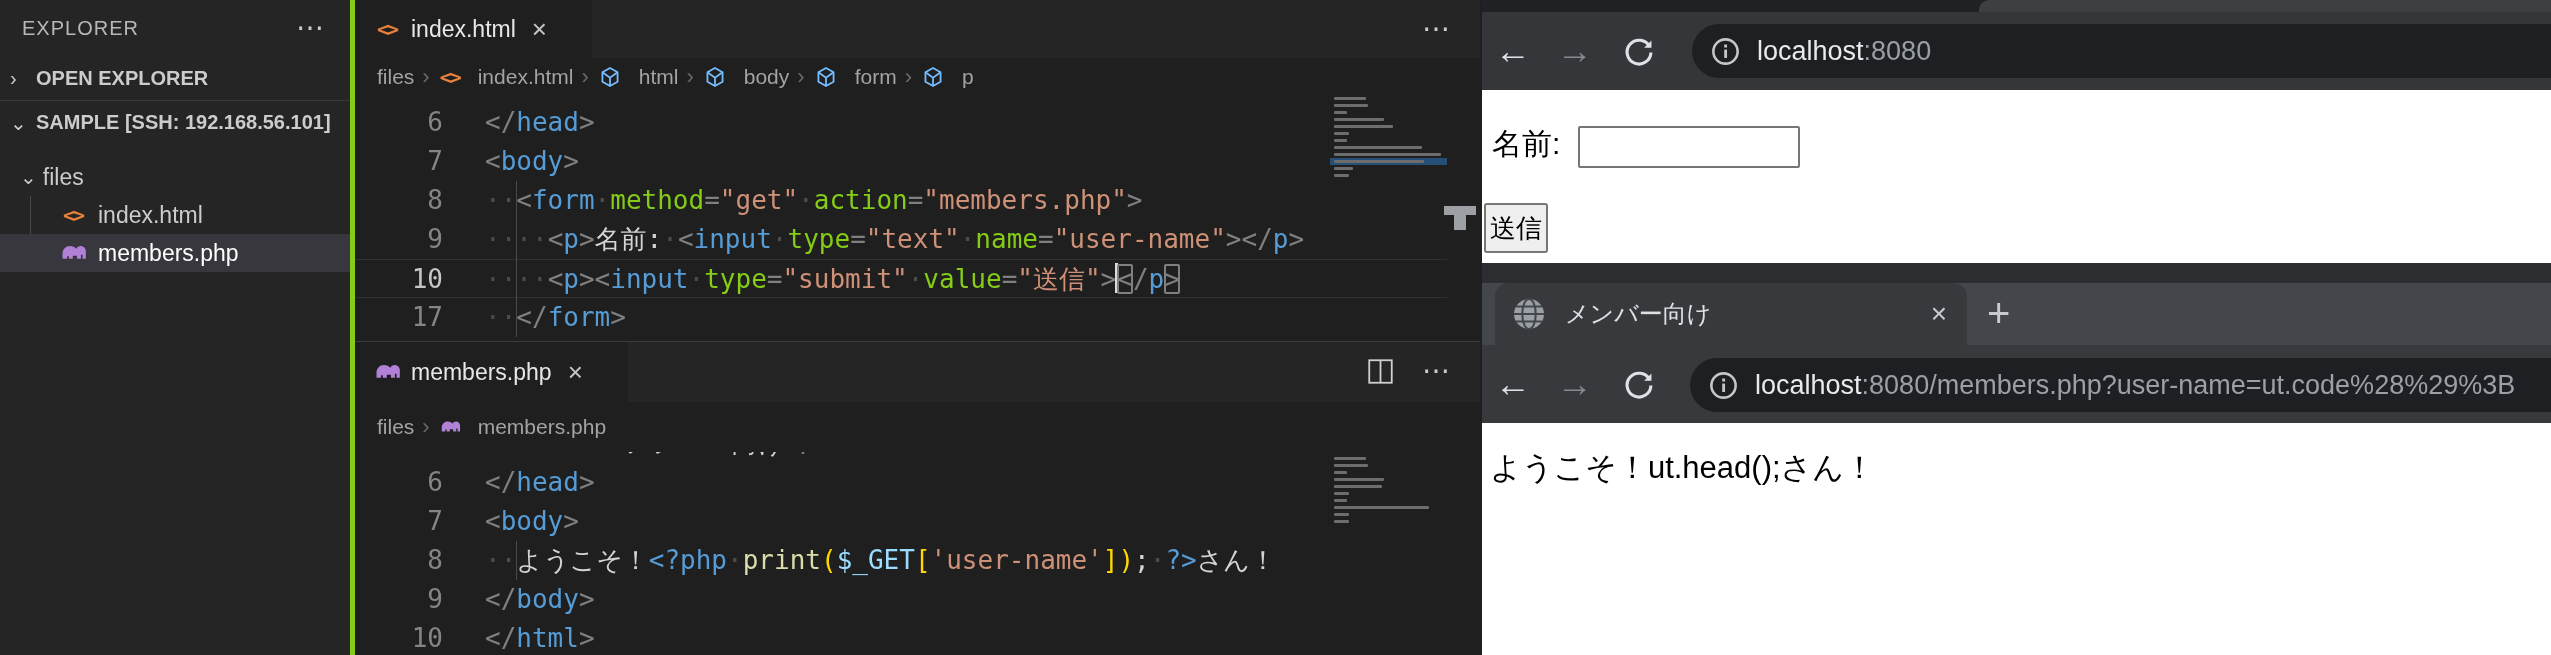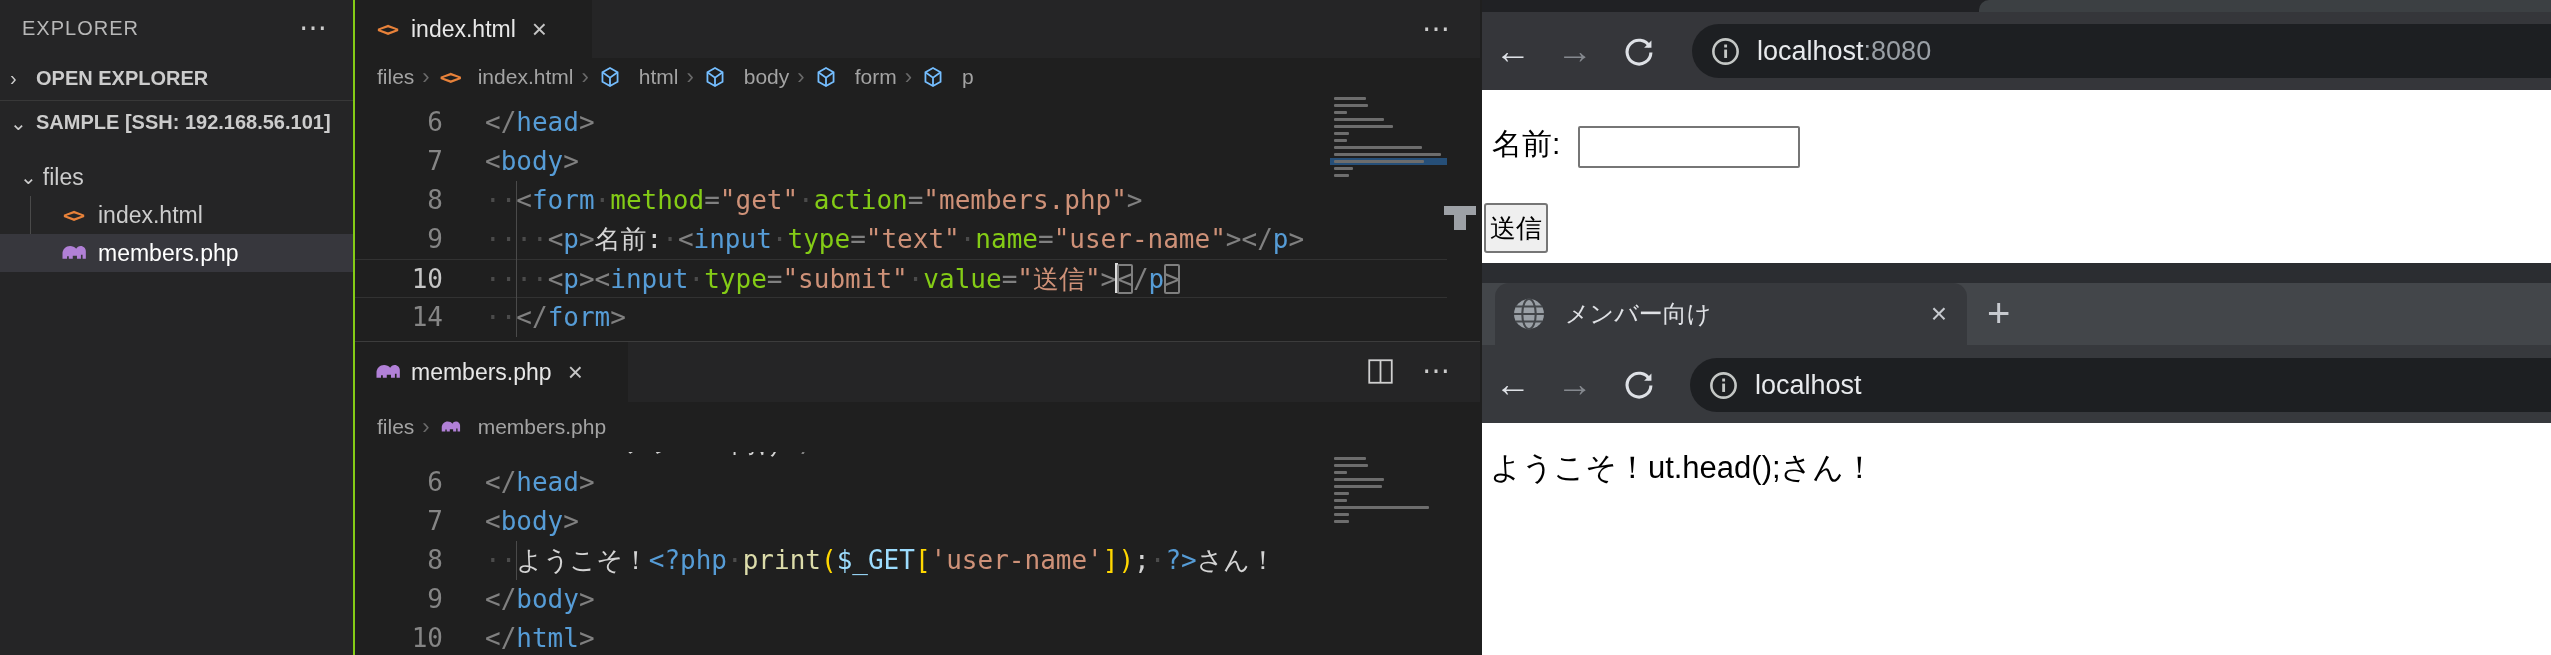--- a/index.html
+++ b/index.html
@@ -3,21 +3,21 @@
 <meta charset="utf-8">
 <style>
   * { margin:0; padding:0; box-sizing:border-box; }
   html,body { background:#111; }
   #root {
     position:relative; width:2551px; height:655px; overflow:hidden;
     background:#1f1f1f; font-family:"Liberation Sans", sans-serif;
     -webkit-font-smoothing:antialiased;
   }
   
-  #explorer { position:absolute; left:0; top:0; width:355px; height:655px; background:#252526; color:#cccccc; border-right:2px solid #84cc16; }
+  #explorer { position:absolute; left:0; top:0; width:355px; height:655px; background:#252526; color:#cccccc; border-right:5px solid #84cc16; }
   .exp-title-row { display:flex; align-items:center; justify-content:space-between; height:56px; padding:0 24px 0 22px; }
   .exp-title { font-size:20px; letter-spacing:1px; color:#b8b8b8; }
   .icon-more { font-size:28px; color:#cccccc; letter-spacing:2px; line-height:10px; cursor:default; }
   .exp-section { display:flex; align-items:center; height:44px; font-weight:bold; font-size:20px; color:#cccccc; padding-left:10px; }
   .exp-section .chev { width:26px; font-size:20px; color:#cccccc; font-weight:normal; }
   .exp-section.bordered { border-top:1px solid #383838; }
   #file-tree { margin-top:14px; position:relative; }
   .tree-row { display:flex; align-items:center; height:38px; font-size:23px; color:#cccccc; position:relative; cursor:pointer; }
   .tree-row.selected { background:#37373d; color:#ffffff; }
   .tree-row .chev { font-size:20px; color:#cccccc; margin-right:6px; }
@@ -180,21 +180,21 @@
         </span>
       </div>
     <div class="code-clip" style="top:95px; height:247px;">
       <div class="code-lines" id="code-0" style="top:-31px;">
           <div class="code-line"><span class="gutter">5</span><span class="lspace"></span><span><span class="ws">··</span><span class="pn">&lt;</span><span class="tg">title</span><span class="pn">&gt;</span><span class="tx">Hello World</span><span class="pn">&lt;/</span><span class="tg">title</span><span class="pn">&gt;</span></span></div>
           <div class="code-line"><span class="gutter">6</span><span class="lspace"></span><span><span class="pn">&lt;/</span><span class="tg">head</span><span class="pn">&gt;</span></span></div>
           <div class="code-line"><span class="gutter">7</span><span class="lspace"></span><span><span class="pn">&lt;</span><span class="tg">body</span><span class="pn">&gt;</span></span></div>
           <div class="code-line"><span class="gutter">8</span><span class="lspace"></span><span><span class="ws">··</span><span class="pn">&lt;</span><span class="tg">form</span><span class="ws">·</span><span class="at">method</span><span class="pn">=</span><span class="st">"get"</span><span class="ws">·</span><span class="at">action</span><span class="pn">=</span><span class="st">"members.php"</span><span class="pn">&gt;</span></span></div>
           <div class="code-line"><span class="gutter">9</span><span class="lspace"></span><span><span class="ws">····</span><span class="pn">&lt;</span><span class="tg">p</span><span class="pn">&gt;</span><span class="tx">名前:</span><span class="ws">·</span><span class="pn">&lt;</span><span class="tg">input</span><span class="ws">·</span><span class="at">type</span><span class="pn">=</span><span class="st">"text"</span><span class="ws">·</span><span class="at">name</span><span class="pn">=</span><span class="st">"user-name"</span><span class="pn">&gt;</span><span class="pn">&lt;/</span><span class="tg">p</span><span class="pn">&gt;</span></span></div>
           <div class="code-line active"><span class="gutter">10</span><span class="lspace"></span><span><span class="ws">····</span><span class="pn">&lt;</span><span class="tg">p</span><span class="pn">&gt;</span><span class="pn">&lt;</span><span class="tg">input</span><span class="ws">·</span><span class="at">type</span><span class="pn">=</span><span class="st">"submit"</span><span class="ws">·</span><span class="at">value</span><span class="pn">=</span><span class="st">"送信"</span><span class="pn">&gt;</span><span class="cr"></span><span class="pn bx">&lt;</span><span class="pn">/</span><span class="tg">p</span><span class="pn bx">&gt;</span></span></div>
-          <div class="code-line"><span class="gutter">14</span><span class="lspace"></span><span><span class="ws">··</span><span class="pn">&lt;/</span><span class="tg">form</span><span class="pn">&gt;</span></span></div>
+          <div class="code-line"><span class="gutter">17</span><span class="lspace"></span><span><span class="ws">··</span><span class="pn">&lt;/</span><span class="tg">form</span><span class="pn">&gt;</span></span></div>
           <div class="code-line"><span class="gutter">12</span><span class="lspace"></span><span><span class="pn">&lt;/</span><span class="tg">body</span><span class="pn">&gt;</span></span></div>
         </div>
     </div>
     <div class="indent-guide" style="left:161px; top:181px; height:156px;"></div>
     <div class="minimap" id="mm-0" style="top:95px; height:100px;">
         <div class="mm-row">
           <div class="mm-bar" style="width: 31.5px;"></div>
         </div>
         <div class="mm-row">
           <div class="mm-bar" style="width: 33.6px;"></div>
@@ -372,20 +372,21 @@
       </span>
       <div class="url-pill" style="left:208px; top:13px; width:861px; height:54px; padding-left:18px;">
         <span style="margin-right:16px;">
           <svg width="31" height="31" viewBox="0 0 24 24">
               <circle cx="12" cy="12" r="9.4" fill="none" stroke="#c4c7c5" stroke-width="2"></circle>
               <rect x="11" y="10.5" width="2.2" height="6.5" fill="#c4c7c5"></rect>
               <rect x="11" y="6.6" width="2.2" height="2.3" fill="#c4c7c5"></rect>
             </svg>
         </span>
         <span class="url-host">localhost</span>
+          <span class="url-rest">:8080/members.php?user-name=ut.code%28%29%3B</span>
       </div>
     </div>
     <div class="page" style="top:160px; height:232px;">
       <span style="position:absolute; left:8px; top:24px; font-size:31px;">ようこそ！ut.head();さん！</span>
     </div>
   </section>
 
 </div>
 
 </body></html>

